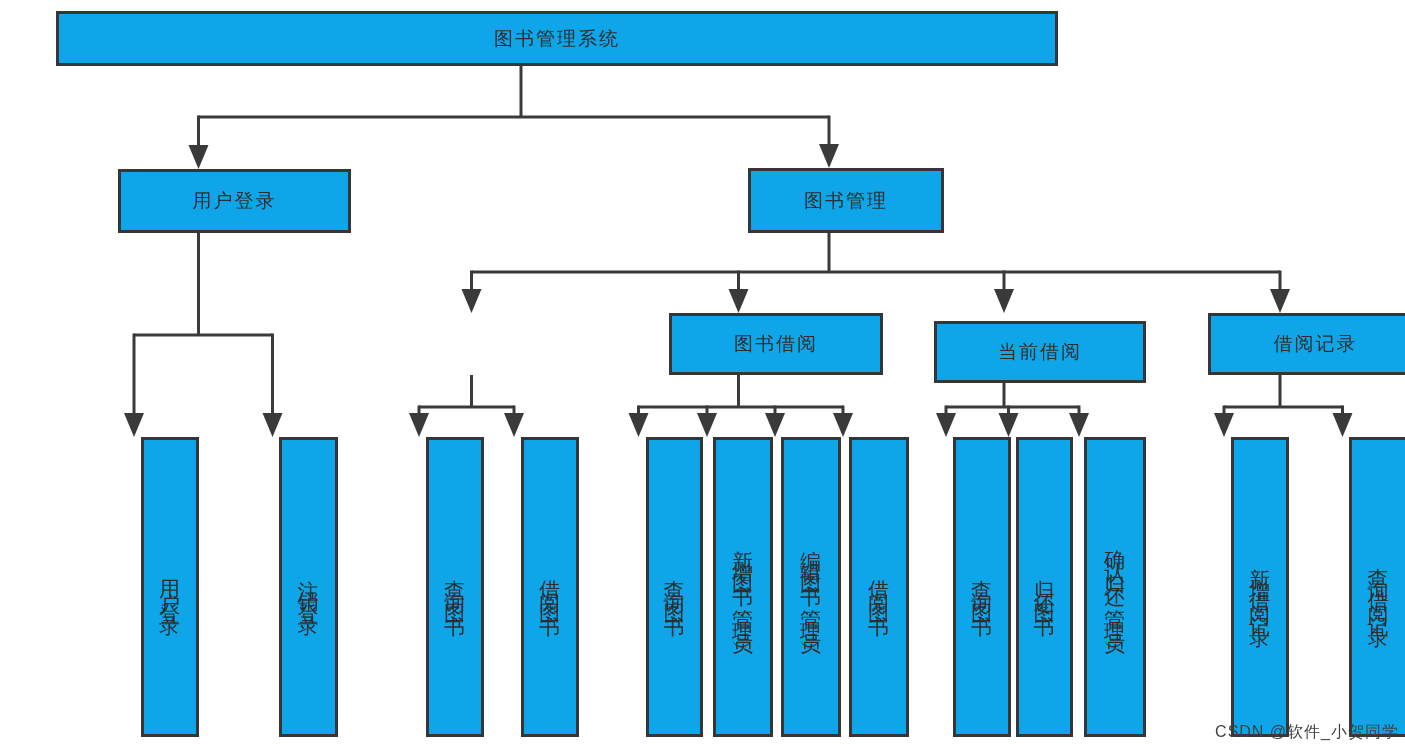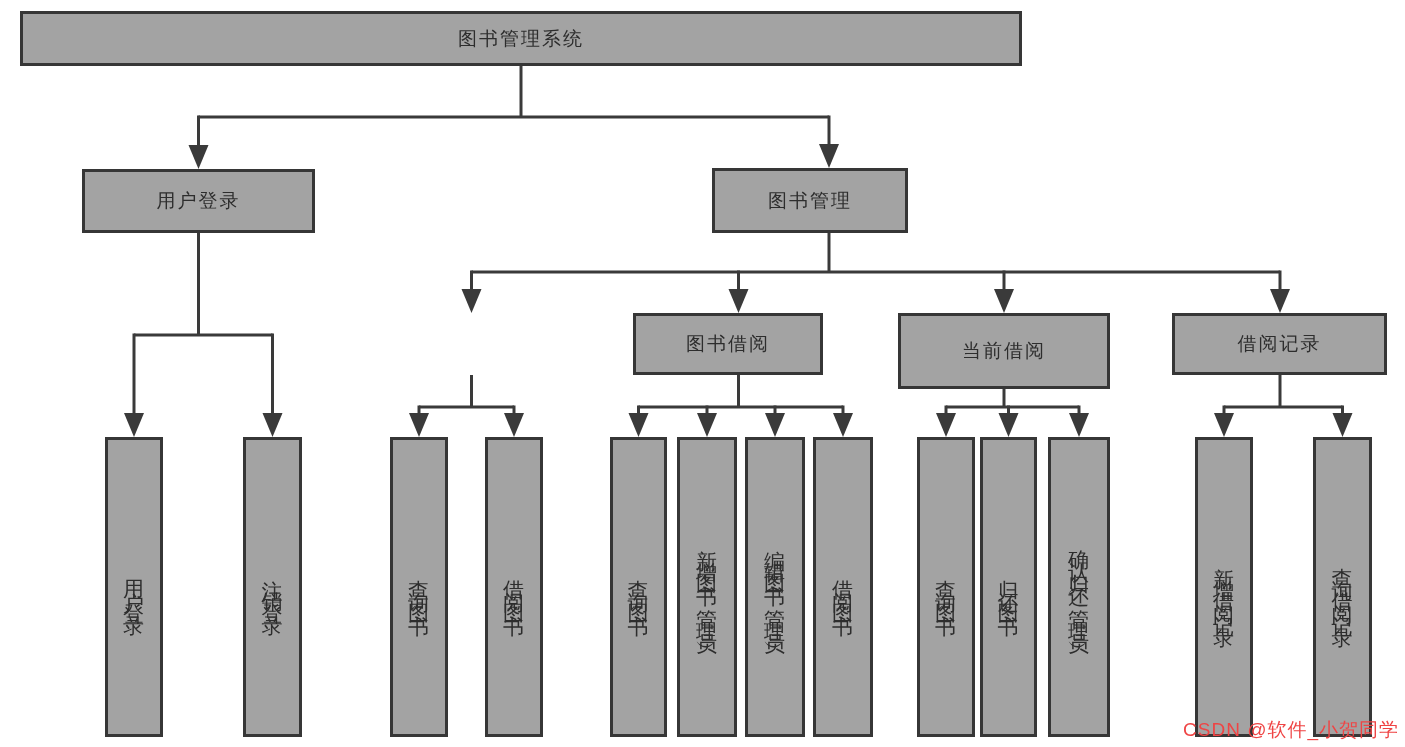--- a/index.html
+++ b/index.html
@@ -8,38 +8,39 @@
     width:1405px;height:747px;
     background:#ffffff;
     font-family:"Liberation Sans","DejaVu Sans",sans-serif;
     overflow:hidden;
   }
   .connectors{position:absolute;left:0;top:0;width:1405px;height:747px;}
   .node{
     position:absolute;
     box-sizing:border-box;
     border:3px solid #363636;
-    background:#a3a3a3;
+    background:#0ea5e9;
     display:flex;align-items:center;justify-content:center;
     color:#2d2d2d;
+    margin-left:36px;
   }
   .hnode{font-size:19px;letter-spacing:2px;white-space:nowrap;}
   .vnode span{
     writing-mode:vertical-rl;
     text-orientation:mixed;
     font-size:21px;
     letter-spacing:12px;
     line-height:1;
     color:#2d2d2d;
   }
   .watermark{
     position:absolute;
     right:6px;bottom:4px;
-    font-size:19px;
-    color:#ef4444;
+    font-size:16px;
+    color:#404040;
     letter-spacing:1px;
     white-space:nowrap;
   }
 </style>
 </head>
 <body>
 
 <div class="stage">
 
   <svg class="connectors" width="1405" height="747" viewBox="0 0 1405 747" aria-hidden="true">
@@ -115,24 +116,24 @@
       <span>图书管理系统</span>
     </div>
 
   <div class="node hnode" style="left:82px;top:169px;width:233px;height:64px">
       <span>用户登录</span>
     </div>
   <div class="node hnode" style="left:712px;top:168px;width:196px;height:65px">
       <span>图书管理</span>
     </div>
 
-  <div class="node hnode" style="left:633px;top:313px;width:190px;height:62px">
+  <div class="node hnode" style="left:633px;top:313px;width:214px;height:62px">
       <span>图书借阅</span>
     </div>
-  <div class="node hnode" style="left:898px;top:313px;width:212px;height:76px">
+  <div class="node hnode" style="left:898px;top:321px;width:212px;height:62px">
       <span>当前借阅</span>
     </div>
   <div class="node hnode" style="left:1172px;top:313px;width:215px;height:62px">
       <span>借阅记录</span>
     </div>
 
   <div class="node vnode" style="left:105px;top:437px;width:58px;height:300px">
       <span>用户登录</span>
     </div>
   <div class="node vnode" style="left:243px;top:437px;width:59px;height:300px">

